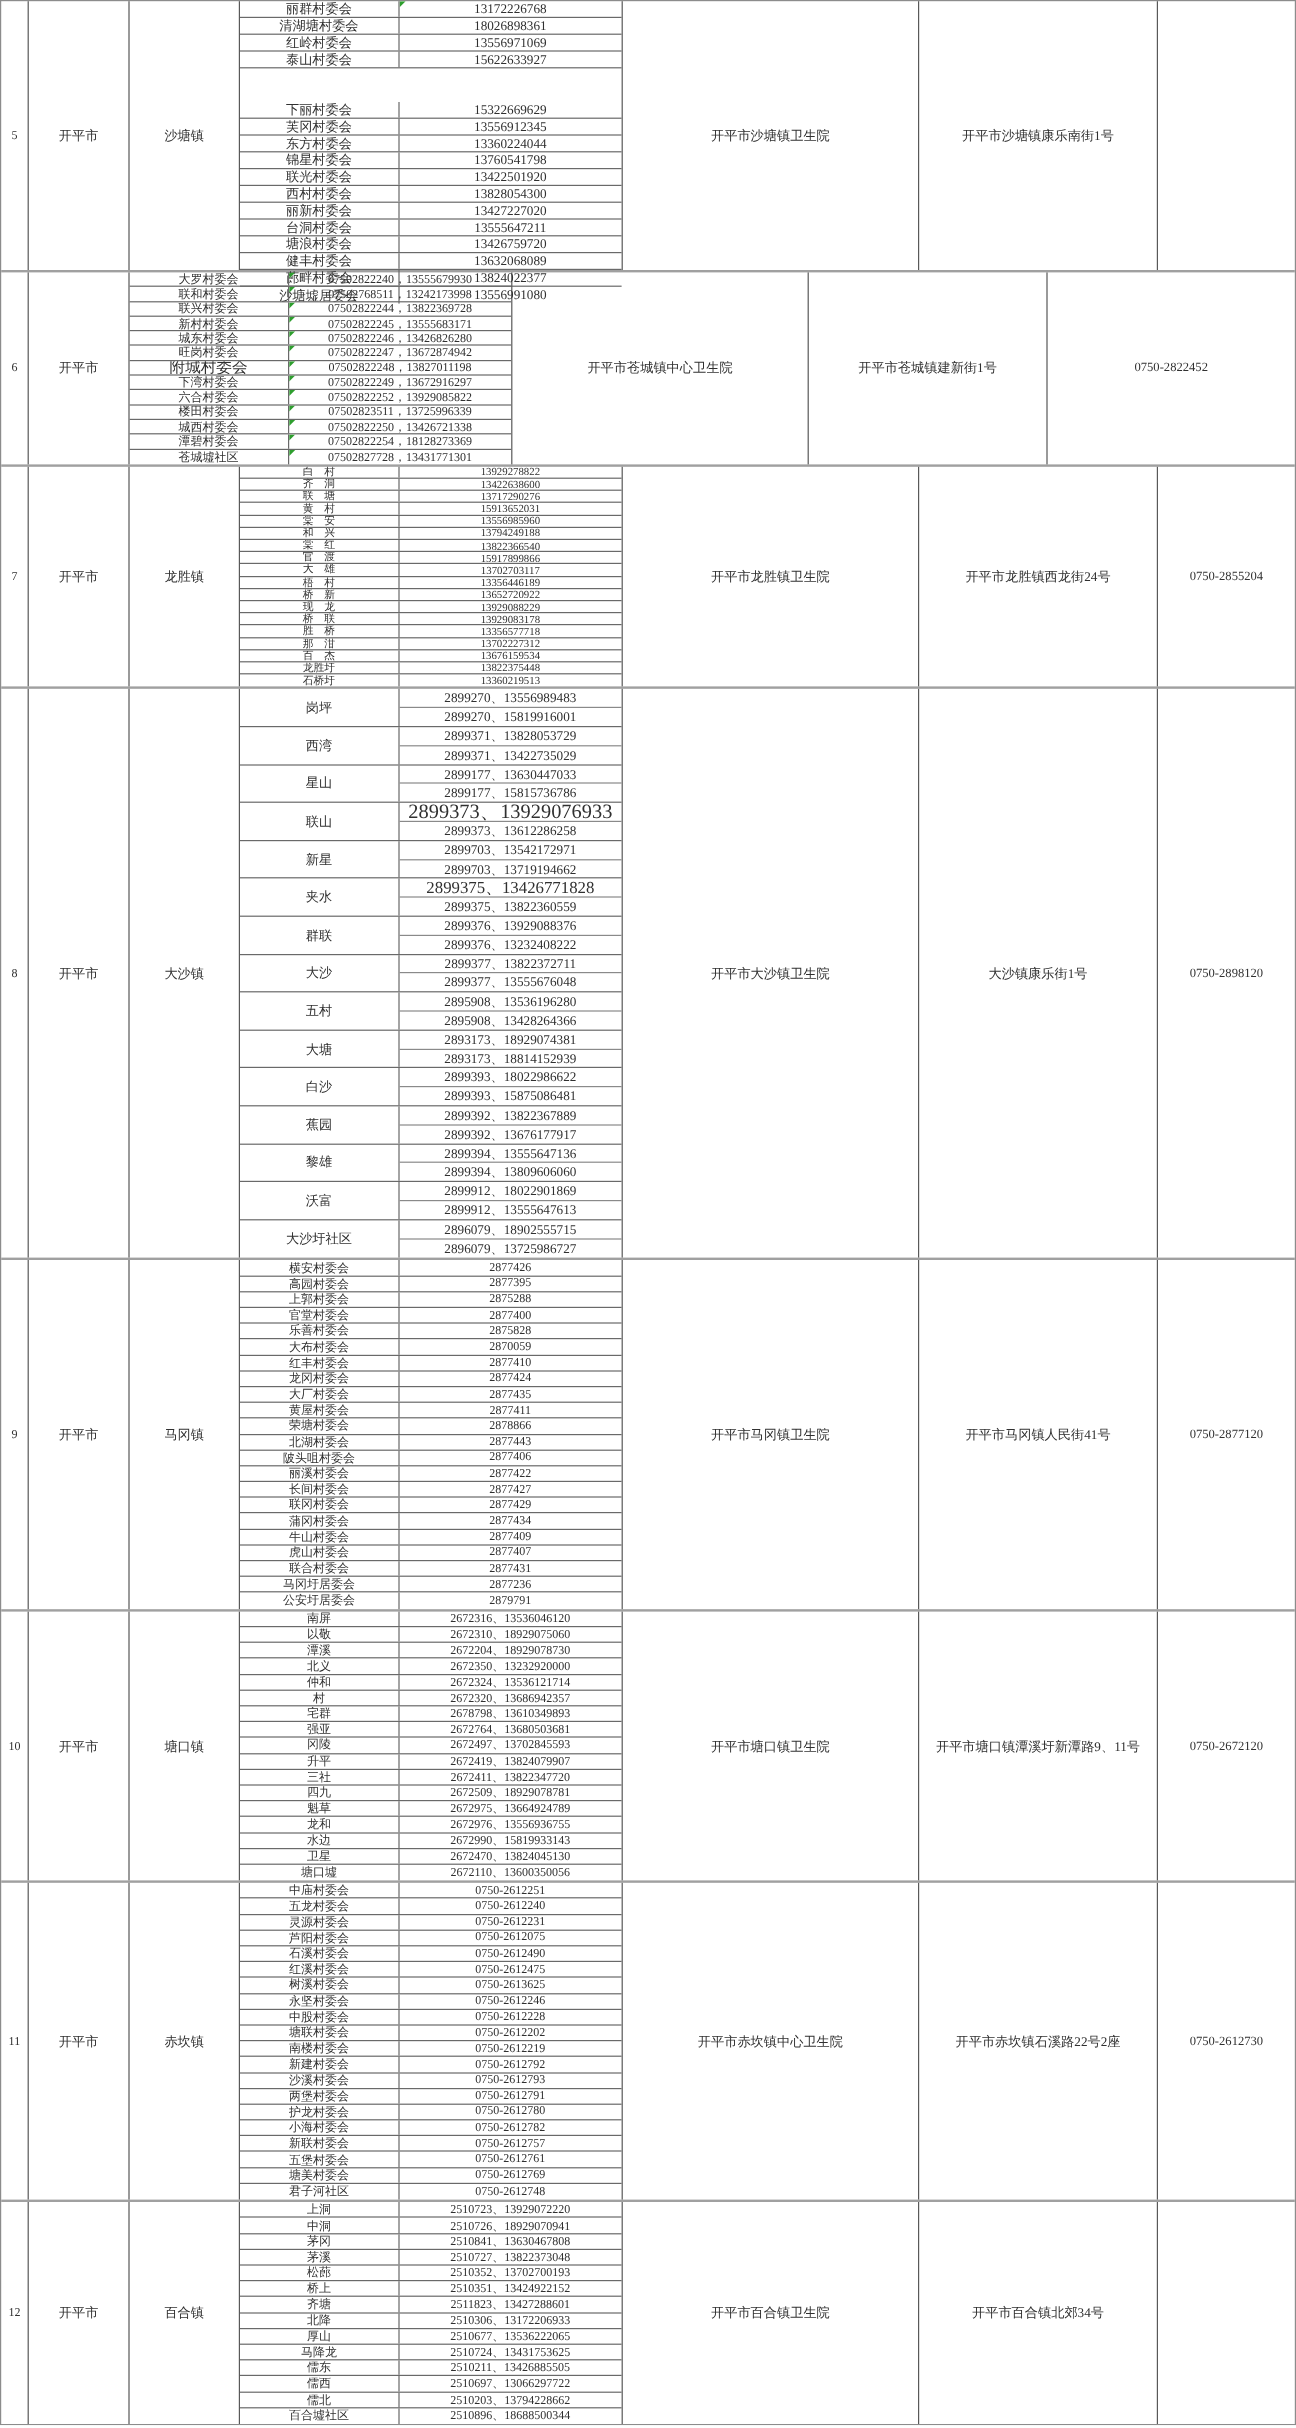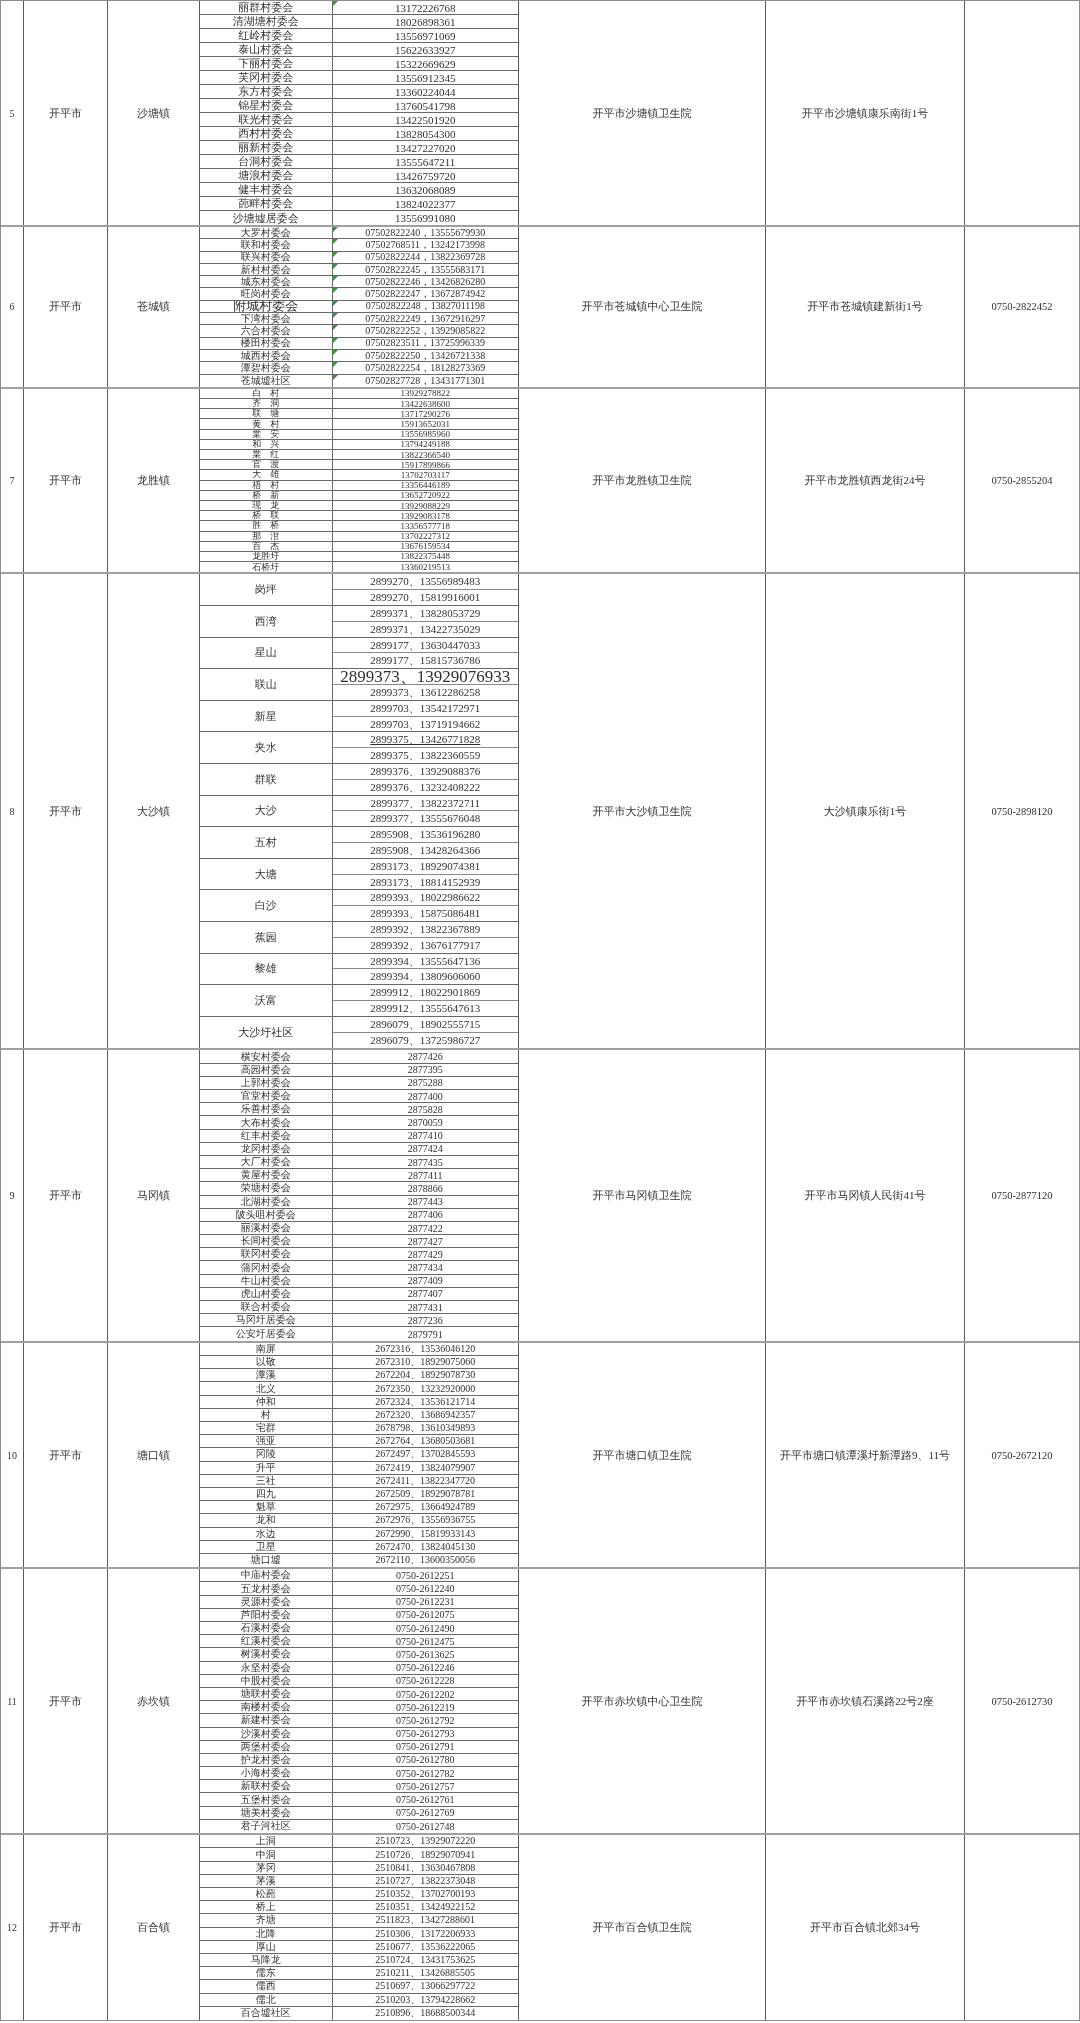--- a/index.html
+++ b/index.html
@@ -53,21 +53,21 @@
           <div class="vphones">
             <div class="vphone" style="font-size: 11px;">13556971069</div>
           </div>
         </div>
         <div class="vblock" style="height: 14px;">
           <div class="vname" style="font-size: 11px;">泰山村委会</div>
           <div class="vphones">
             <div class="vphone" style="font-size: 11px;">15622633927</div>
           </div>
         </div>
-        <div class="vblock" style="height: 14px;">
+        <div class="vblock" style="height: 14px; margin-top: 28px;">
           <div class="vname" style="font-size: 11px;">下丽村委会</div>
           <div class="vphones">
             <div class="vphone" style="font-size: 11px;">15322669629</div>
           </div>
         </div>
         <div class="vblock" style="height: 14px;">
           <div class="vname" style="font-size: 11px;">芙冈村委会</div>
           <div class="vphones">
             <div class="vphone" style="font-size: 11px;">13556912345</div>
           </div>
@@ -132,21 +132,20 @@
             <div class="vphone" style="font-size: 11px;">13556991080</div>
           </div>
         </div>
       </div>
       <div class="cell col-clinic">开平市沙塘镇卫生院</div>
       <div class="cell col-addr">开平市沙塘镇康乐南街1号</div>
     </div>
     <div class="table-section" style="height: 159.9px;">
       <div class="cell col-num">6</div>
       <div class="cell col-city">开平市</div>
-      <div class="cell col-town">苍城镇</div>
       <div class="subtable">
         <div class="vblock" style="height: 12.3px;">
           <div class="vname" style="font-size: 10px;">大罗村委会</div>
           <div class="vphones">
             <div class="vphone flag" style="font-size: 10px;">07502822240，13555679930</div>
           </div>
         </div>
         <div class="vblock" style="height: 12.3px;">
           <div class="vname" style="font-size: 10px;">联和村委会</div>
           <div class="vphones">
@@ -378,21 +377,21 @@
         <div class="vblock" style="height: 31.6px;">
           <div class="vname" style="font-size: 11px;">新星</div>
           <div class="vphones">
             <div class="vphone mid" style="font-size: 11px;">2899703、13542172971</div>
             <div class="vphone" style="font-size: 11px;">2899703、13719194662</div>
           </div>
         </div>
         <div class="vblock" style="height: 31.6px;">
           <div class="vname" style="font-size: 11px;">夹水</div>
           <div class="vphones">
-            <div class="vphone mid" style="font-size: 11px; text-decoration: underline;">2899375、13426771828</div>
+            <div class="vphone mid" style="font-size: 14px;">2899375、13426771828</div>
             <div class="vphone" style="font-size: 11px;">2899375、13822360559</div>
           </div>
         </div>
         <div class="vblock" style="height: 31.6px;">
           <div class="vname" style="font-size: 11px;">群联</div>
           <div class="vphones">
             <div class="vphone mid" style="font-size: 11px;">2899376、13929088376</div>
             <div class="vphone" style="font-size: 11px;">2899376、13232408222</div>
           </div>
         </div>

